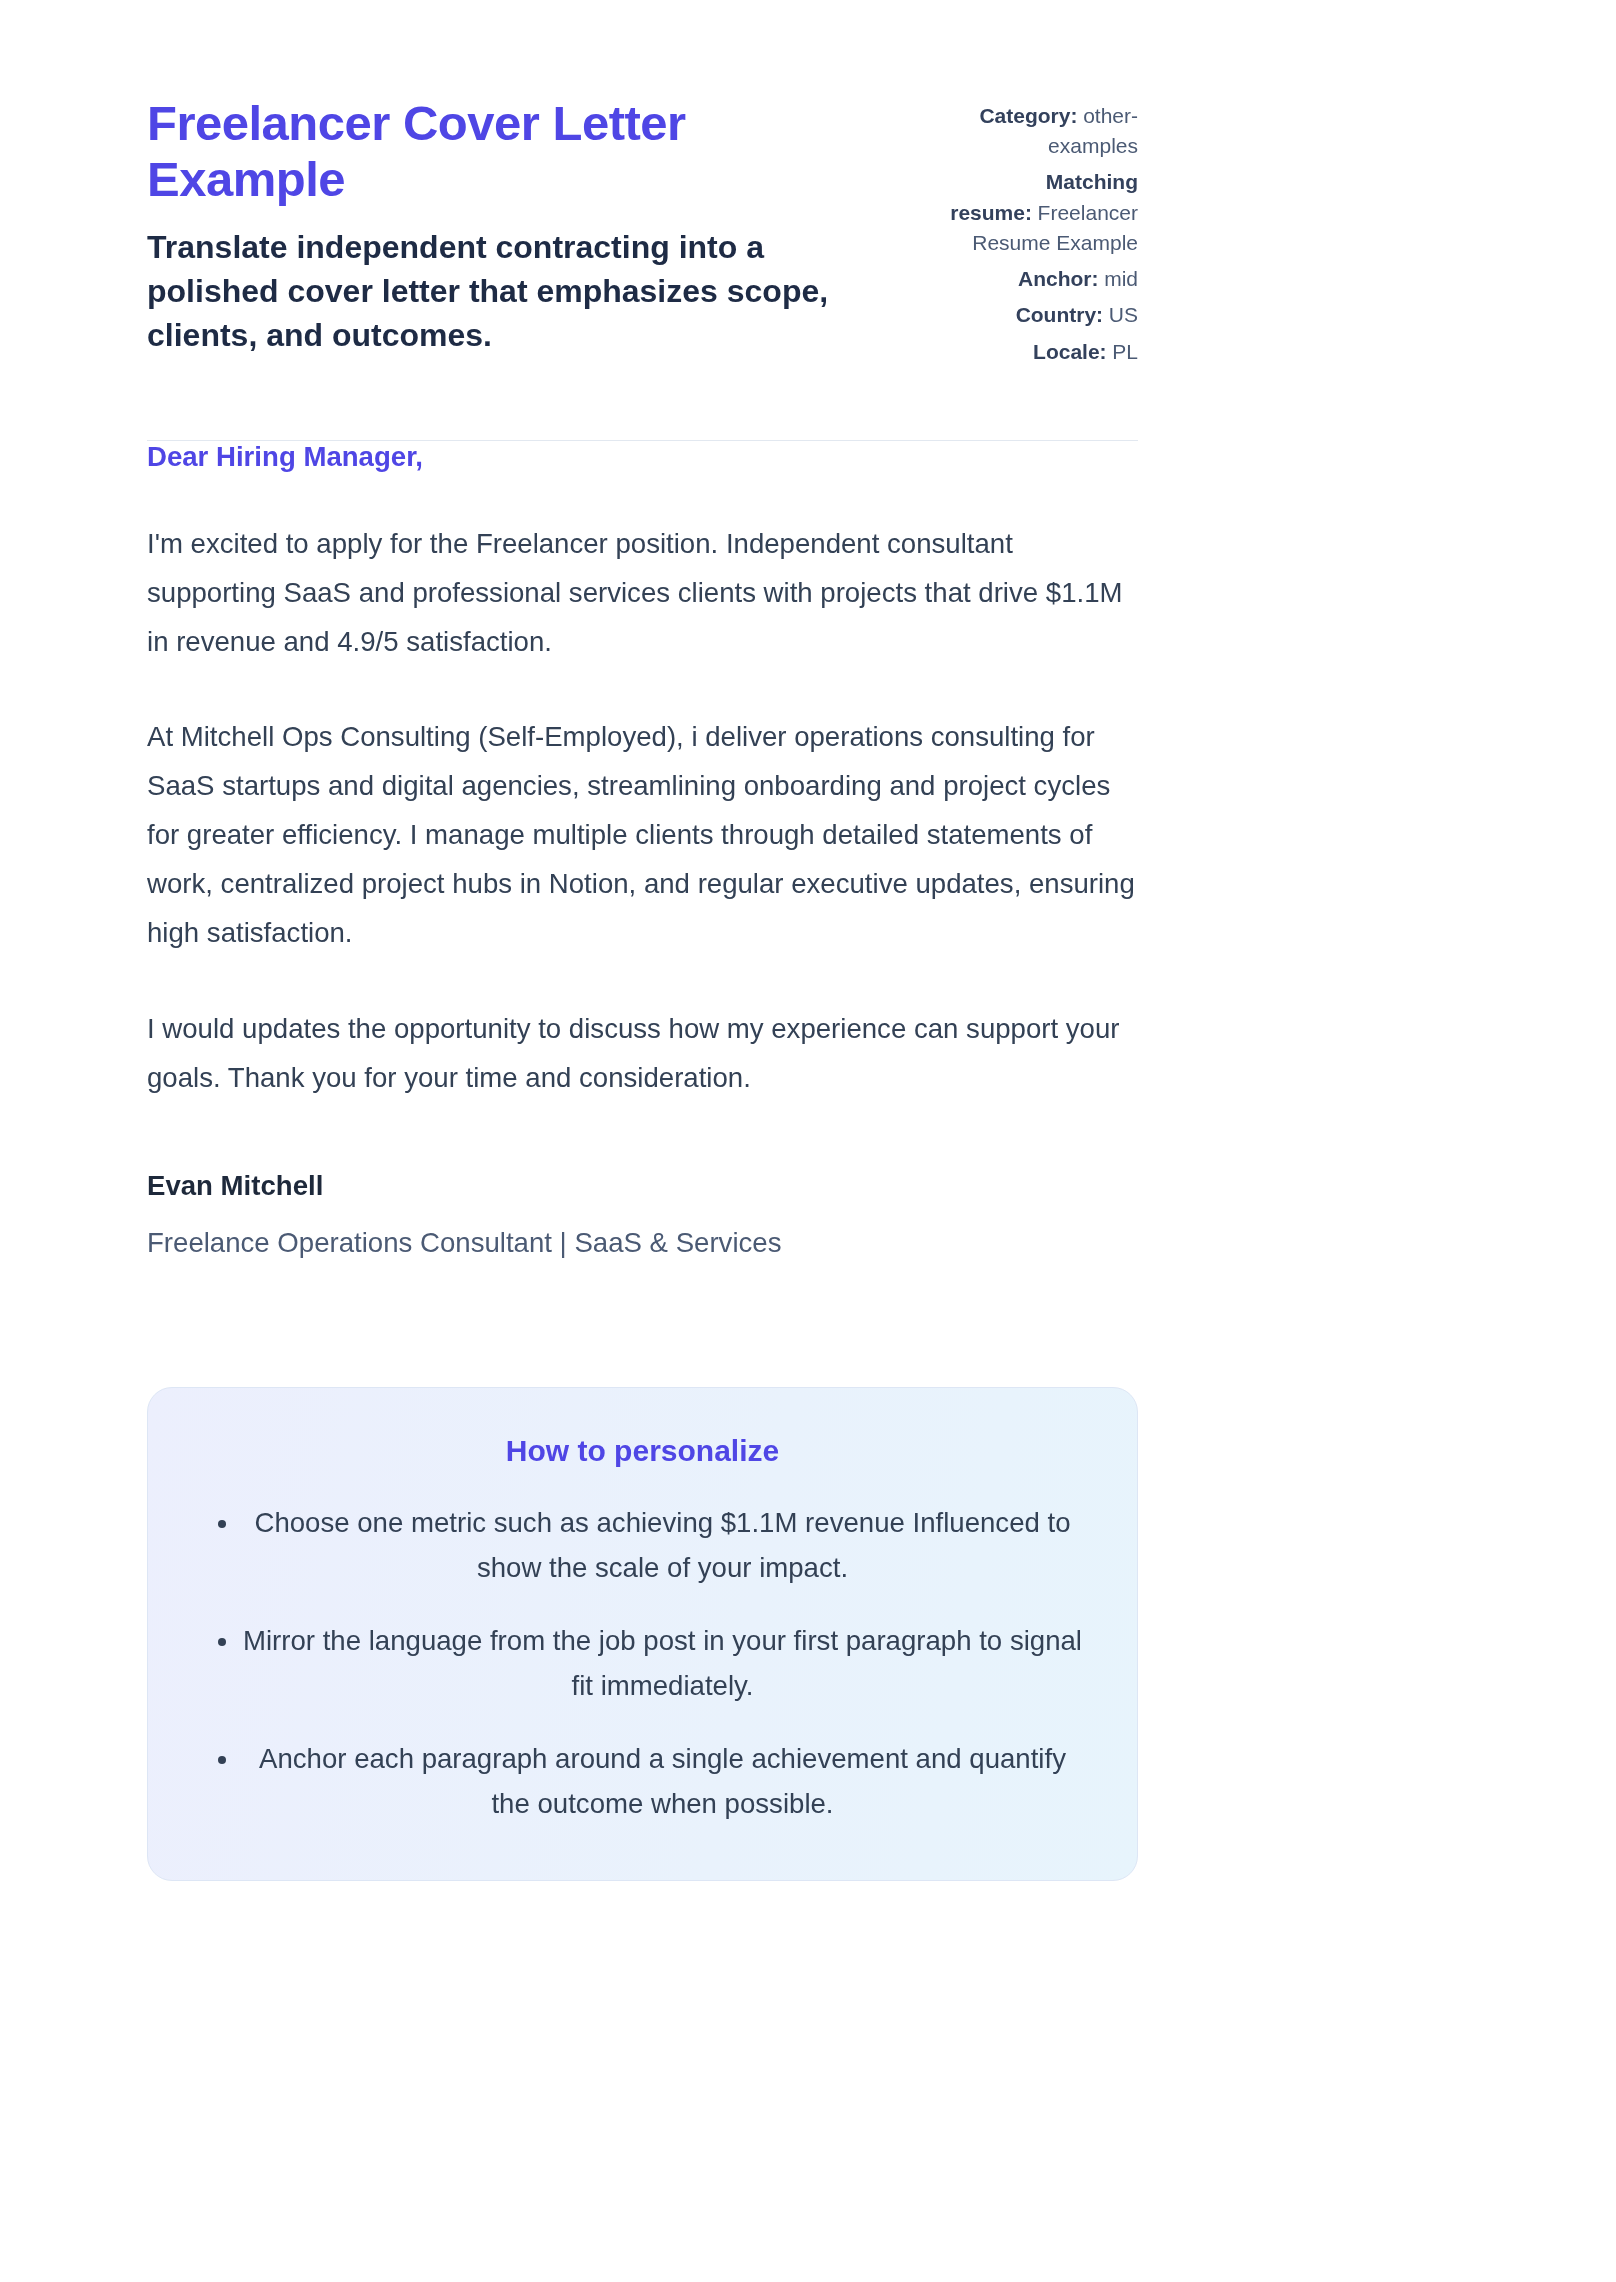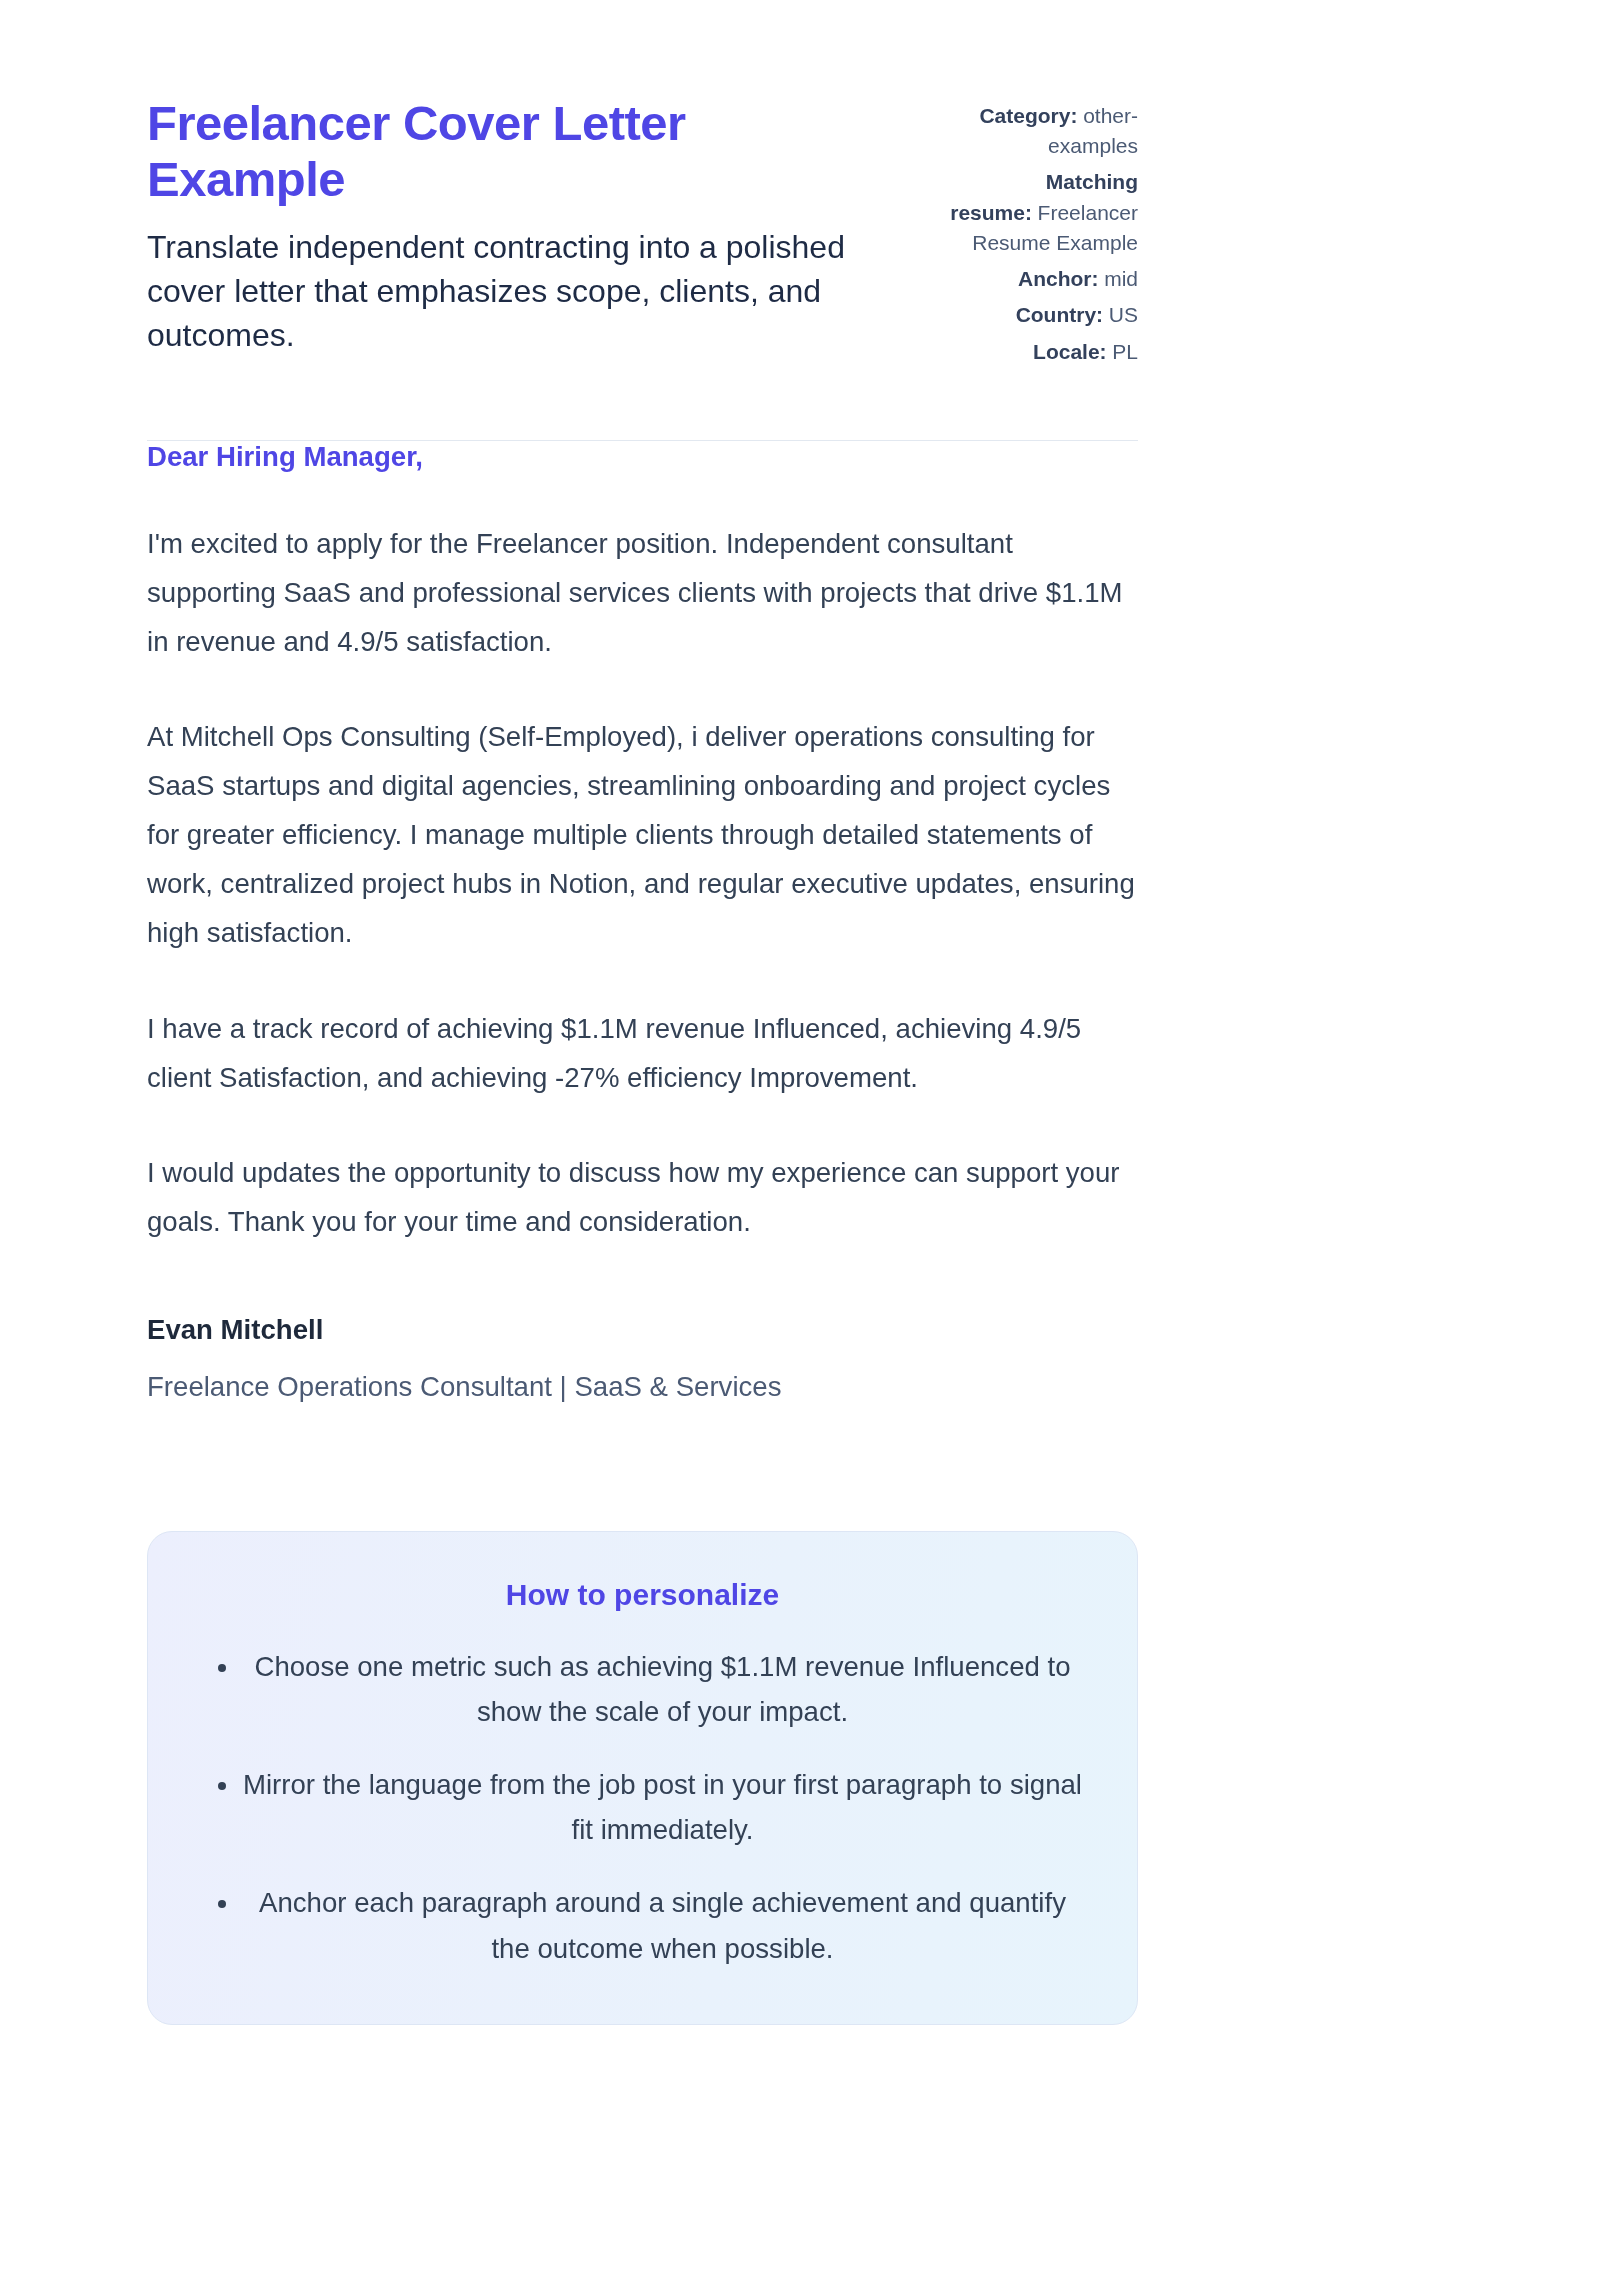--- a/index.html
+++ b/index.html
@@ -28,21 +28,21 @@
   .page-title {
     font-size: 49px;
     font-weight: 800;
     color: #4f46e5;
     line-height: 1.15;
     letter-spacing: -0.5px;
   }
   .page-subtitle {
     margin-top: 17px;
     font-size: 32px;
-    font-weight: 400;
+    font-weight: 700;
     color: #1e2b45;
     line-height: 1.38;
   }
   .meta {
     width: 243px;
     flex: 0 0 243px;
     text-align: right;
     font-size: 21px;
     line-height: 1.45;
     padding-top: 5.7px;
@@ -140,21 +140,20 @@
       </div>
     </aside>
   </header>
 
   <hr class="divider">
 
   <section class="letter">
     <p class="salutation">Dear Hiring Manager,</p>
     <p class="para">I'm excited to apply for the Freelancer position. Independent consultant supporting SaaS and professional services clients with projects that drive $1.1M in revenue and 4.9/5 satisfaction.</p>
     <p class="para">At Mitchell Ops Consulting (Self-Employed), i deliver operations consulting for SaaS startups and digital agencies, streamlining onboarding and project cycles for greater efficiency. I manage multiple clients through detailed statements of work, centralized project hubs in Notion, and regular executive updates, ensuring high satisfaction.</p>
-    <p class="para">I have a track record of achieving $1.1M revenue Influenced, achieving 4.9/5 client Satisfaction, and achieving -27% efficiency Improvement.</p>
     <p class="para">I would updates the opportunity to discuss how my experience can support your goals. Thank you for your time and consideration.</p>
     <p class="sig-name">Evan Mitchell</p>
     <p class="sig-role">Freelance Operations Consultant | SaaS &amp; Services</p>
   </section>
 
   <section class="tips-card">
     <h2 class="tips-heading">How to personalize</h2>
     <ul class="tips-list">
       <li>Choose one metric such as achieving $1.1M revenue Influenced to show the scale of your impact.</li>
       <li>Mirror the language from the job post in your first paragraph to signal fit immediately.</li>

